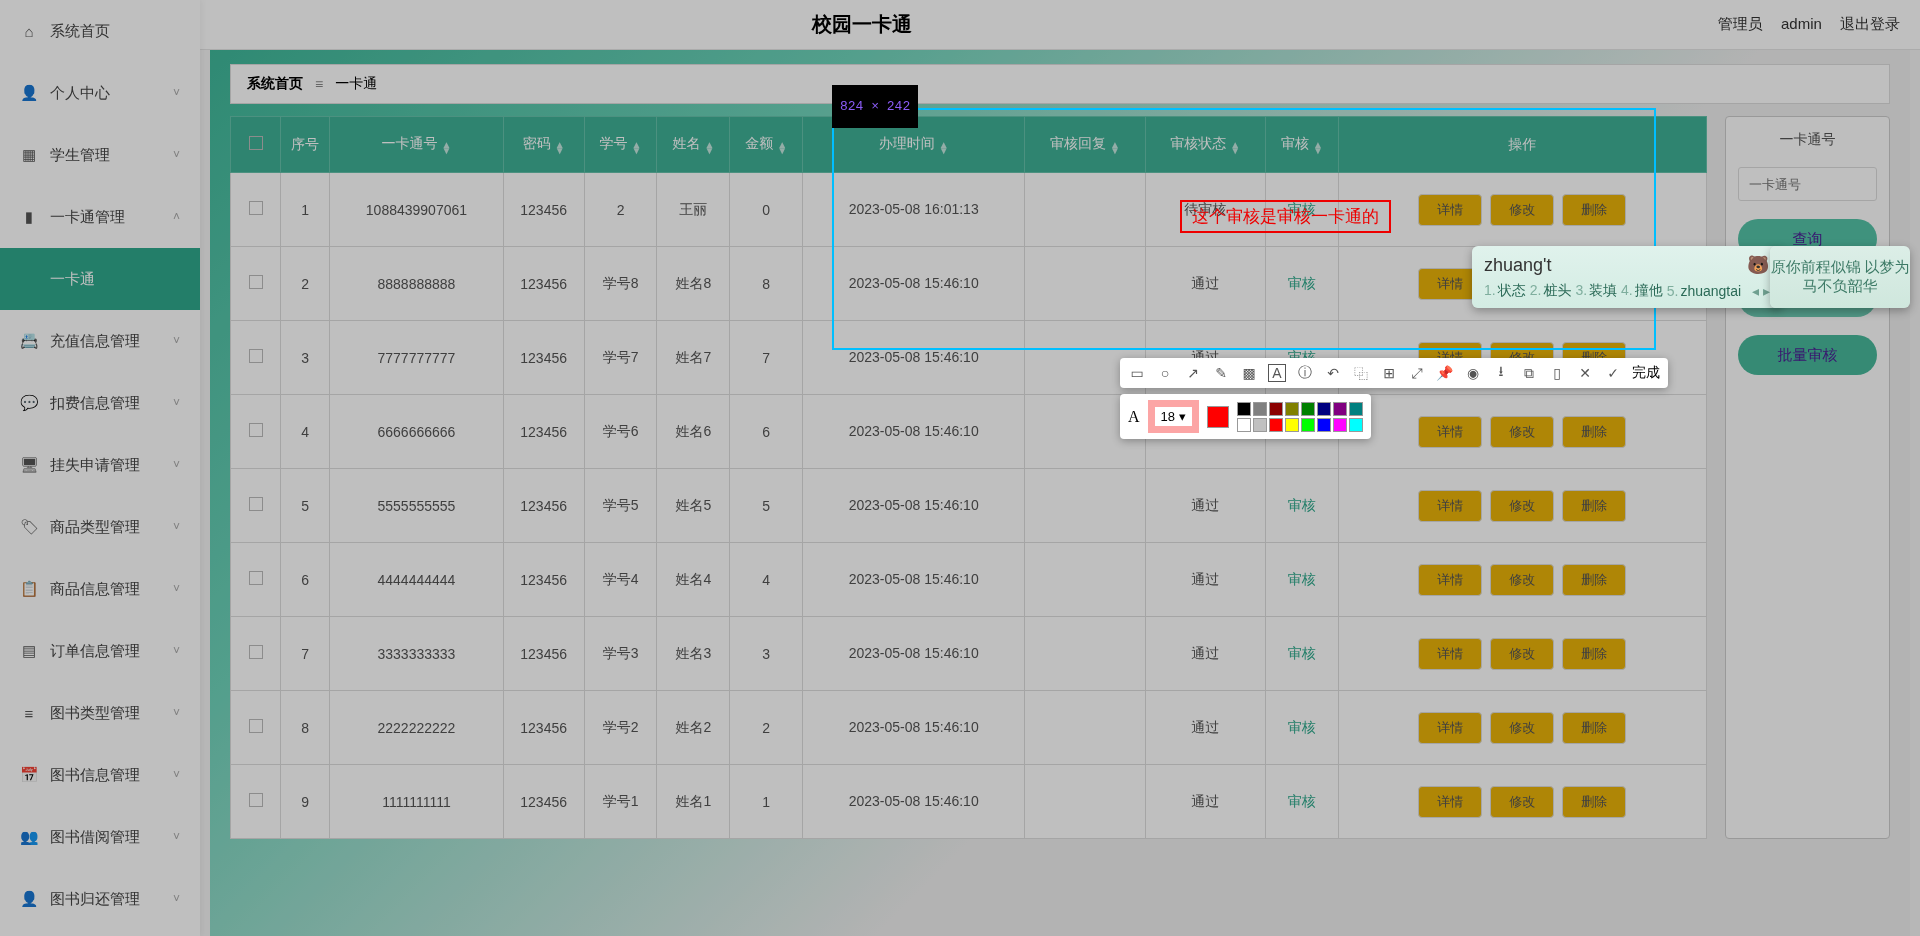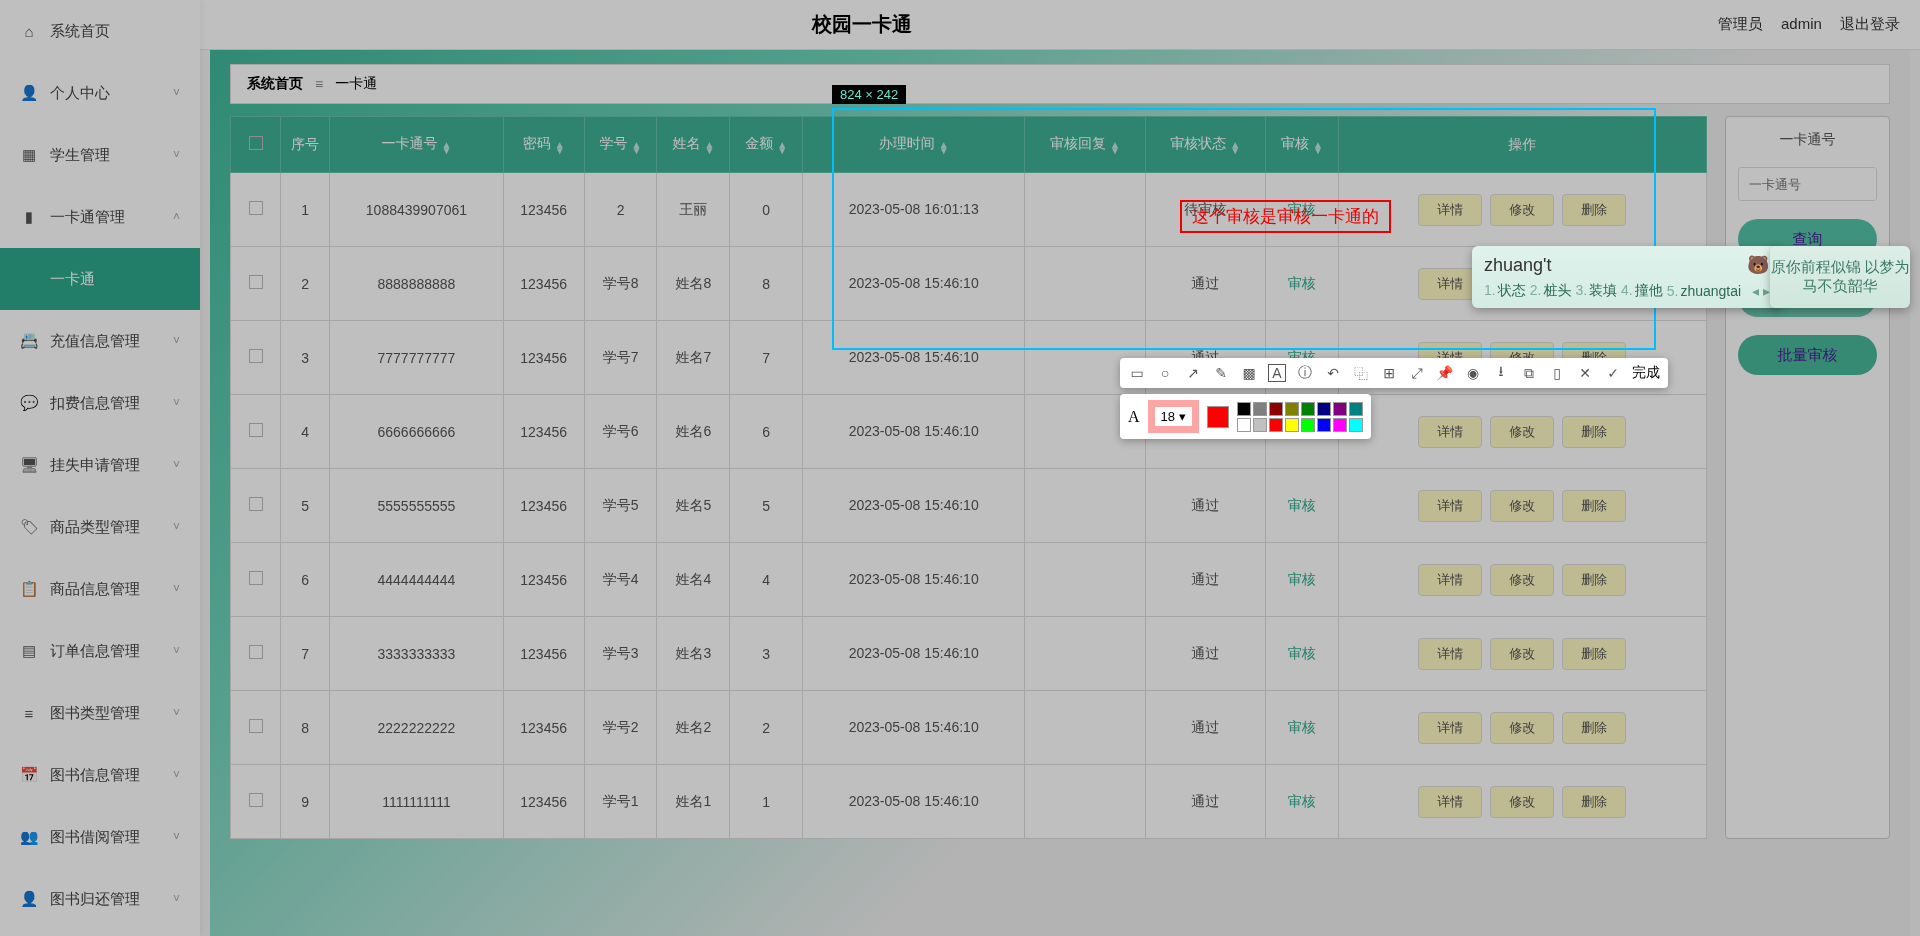--- a/index.html
+++ b/index.html
@@ -34,25 +34,25 @@
 .sp-btn.del   { background: #6ccab2; }
 .sp-btn.batch { background: #49b99b; }
 
 table { width: 100%; border-collapse: collapse; font-size: 14px; }
 thead th { background: #3fb096; color: #fff; height: 56px; font-weight: 500; border: 1px solid #66c2ab; position: relative; }
 thead th .sort { font-size: 10px; margin-left: 4px; opacity: .7; display: inline-flex; flex-direction: column; line-height: 6px; }
 tbody td { background: #fff; height: 74px; text-align: center; border: 1px solid #ddd; color: #555; }
 tbody td.time { line-height: 1.4; }
 .cb { width: 14px; height: 14px; border: 1px solid #bbb; display: inline-block; }
 .audit-link { color: #2fa98c; }
-.act-btn { display: inline-block; padding: 6px 18px; border: 1px solid #ddd; border-radius: 4px; margin: 0 4px; background: #fef9c3; cursor: pointer; font-size: 13px; }
+.act-btn { display: inline-block; padding: 6px 18px; border: 1px solid #ddd; border-radius: 4px; margin: 0 4px; background: #eab308; cursor: pointer; font-size: 13px; }
 
 
 .sel-region { position: absolute; z-index: 20; border: 2px solid #00bfff; background: rgba(0,200,255,.06); }
-.sel-dim { position: absolute; background: #000; color: #5eead4; font-size: 13px; padding: 2px 8px; z-index: 21; }
+.sel-dim { position: absolute; background: #000; color: #8b5cf6; font-size: 13px; padding: 14px 8px; z-index: 21; font-family: Liberation Mono, monospace; }
 
 
 .anno-box { position: absolute; z-index: 22; border: 2px solid #e00; color: #e00; font-size: 17px; padding: 3px 10px; background: transparent; }
 
 
 .shot-toolbar { position: absolute; z-index: 25; background: #fff; border-radius: 4px; box-shadow: 0 2px 8px rgba(0,0,0,.3); padding: 6px 8px; display: flex; align-items: center; gap: 10px; font-size: 14px; }
 .shot-toolbar .ti { width: 18px; height: 18px; display: flex; align-items: center; justify-content: center; color: #555; cursor: pointer; }
 .shot-sub { position: absolute; z-index: 25; background: #fff; border-radius: 4px; box-shadow: 0 2px 8px rgba(0,0,0,.3); padding: 6px 8px; display: flex; align-items: center; gap: 8px; }
 .shot-sub .fontbox { border: 7px solid #fca5a5; padding: 2px 6px; font-size: 13px; display: flex; align-items: center; gap: 4px; }
 .palette { display: grid; grid-template-columns: repeat(8, 14px); grid-auto-rows: 14px; gap: 2px; }

